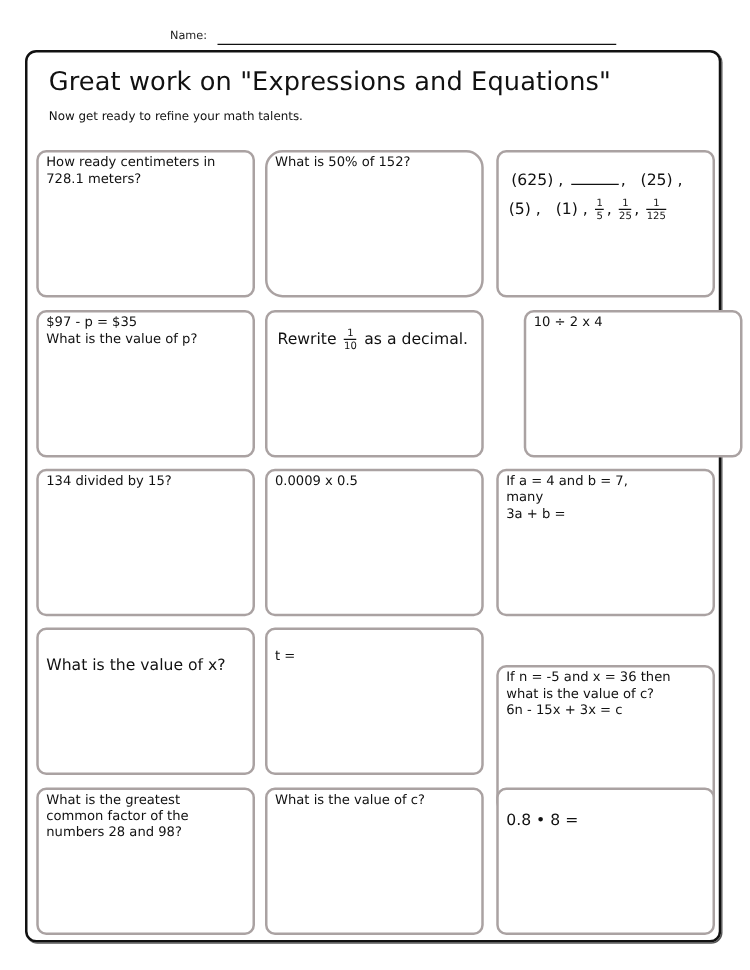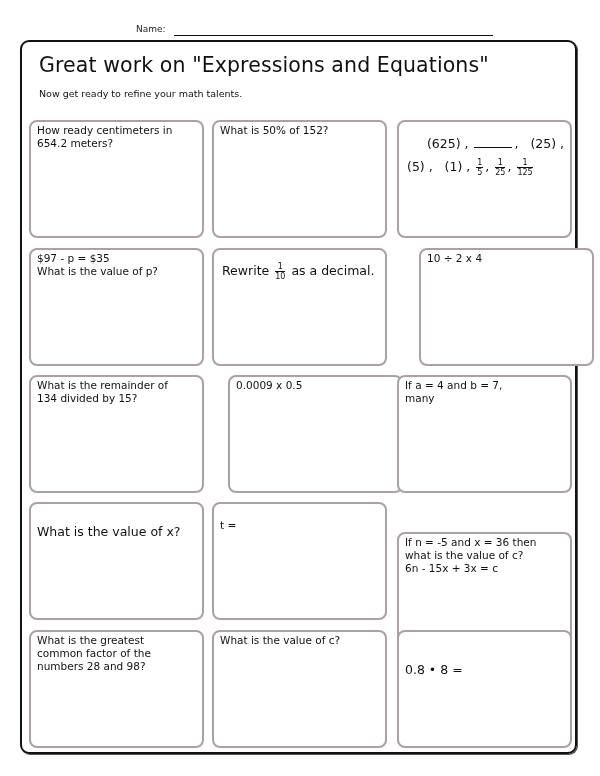--- a/index.html
+++ b/index.html
@@ -27,27 +27,27 @@
 
 <div class="name-row">Name:</div>
 <div class="name-line"></div>
 
 <div class="sheet"></div>
 <div class="title">Great work on "Expressions and Equations"</div>
 <div class="subtitle">Now get ready to refine your math talents.</div>
 
 <div class="cell" style="left:29px; top:120px;">
   <span class="line">How ready centimeters in</span>
-  <span class="line">654.2 meters?</span>
+  <span class="line">728.1 meters?</span>
 </div>
-<div class="cell" style="left:212px; top:120px;">
+<div class="cell" style="left:212px; top:120px;border-radius:14px;">
   <span class="line">What is 50% of 152?</span>
 </div>
 <div class="cell big" style="left:397px; top:120px; padding-top:14px; padding-left:8px;">
-  <span class="line" style="margin-left:2px;text-align:right;">
+  <span class="line" style="margin-left:2px;">
     <span>(625) ,</span>
     <span class="blank"></span><span>,</span>
     &nbsp;&nbsp;<span>(25) ,</span>
   </span>
   <span class="line" style="margin-top:6px;">
     <span>(5) ,</span>&nbsp;&nbsp;
     <span>(1) ,</span>
     <span class="frac"><span class="num">1</span><span class="den">5</span></span>,
     <span class="frac"><span class="num">1</span><span class="den">25</span></span>,
     <span class="frac"><span class="num">1</span><span class="den">125</span></span>
@@ -63,29 +63,29 @@
     <span>Rewrite</span>
     <span class="frac"><span class="num">1</span><span class="den">10</span></span>
     <span>as a decimal.</span>
   </span>
 </div>
 <div class="cell" style="left:419px; top:248px;">
   <span class="line">10 ÷ 2 x 4</span>
 </div>
 
 <div class="cell" style="left:29px; top:375px;">
-  <span class="line">What is the remainder of</span>
   <span class="line">134 divided by 15?</span>
 </div>
-<div class="cell" style="left:228px; top:375px;">
+<div class="cell" style="left:212px; top:375px;">
   <span class="line">0.0009 x 0.5</span>
 </div>
 <div class="cell" style="left:397px; top:375px;">
   <span class="line">If a = 4 and b = 7,</span>
   <span class="line">many</span>
+  <span class="line">3a + b =</span>
 </div>
 
 <div class="cell big" style="left:29px; top:502px; padding-top:12px;">
   <span class="line" style="margin-top:8px;">What is the value of x?</span>
 </div>
 <div class="cell" style="left:212px; top:502px;">
   <span class="line">&nbsp;</span>
   <span class="line">t =</span>
 </div>
 <div class="cell" style="left:397px; top:532px;">
@@ -96,15 +96,15 @@
 
 <div class="cell" style="left:29px; top:630px;">
   <span class="line">What is the greatest</span>
   <span class="line">common factor of the</span>
   <span class="line">numbers 28 and 98?</span>
 </div>
 <div class="cell" style="left:212px; top:630px;">
   <span class="line">What is the value of c?</span>
   <span class="line">&nbsp;</span>
 </div>
-<div class="cell big" style="left:397px; top:630px; padding-top:30px;">
+<div class="cell big" style="left:397px; top:630px; padding-top:16px;">
   <span class="line">0.8 • 8 =</span>
 </div>
 
 </body></html>

